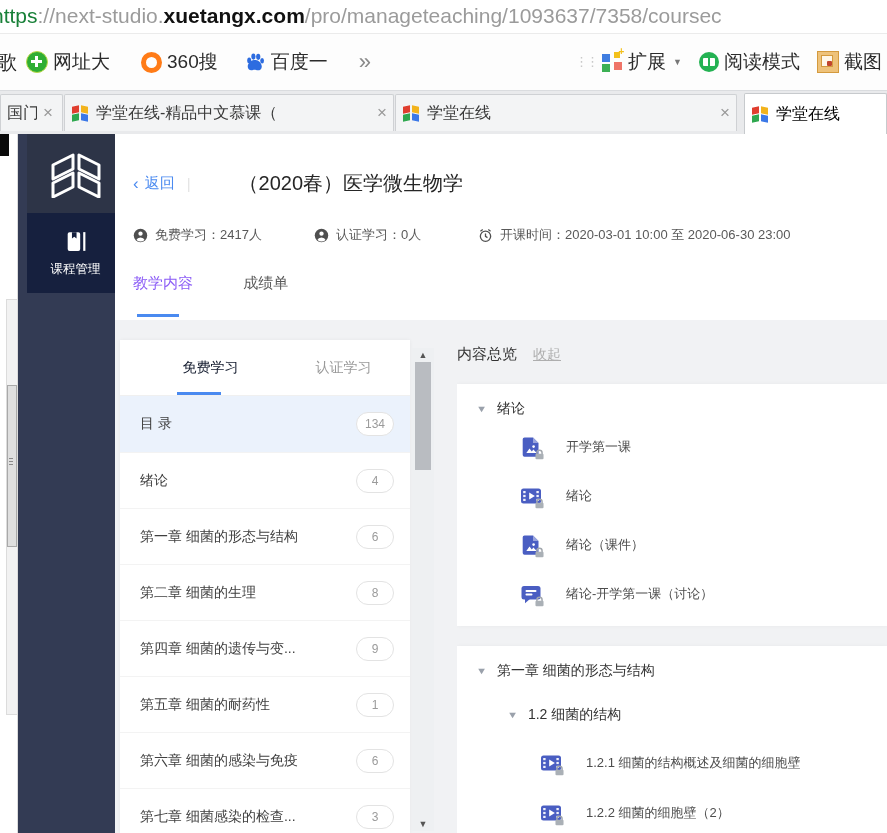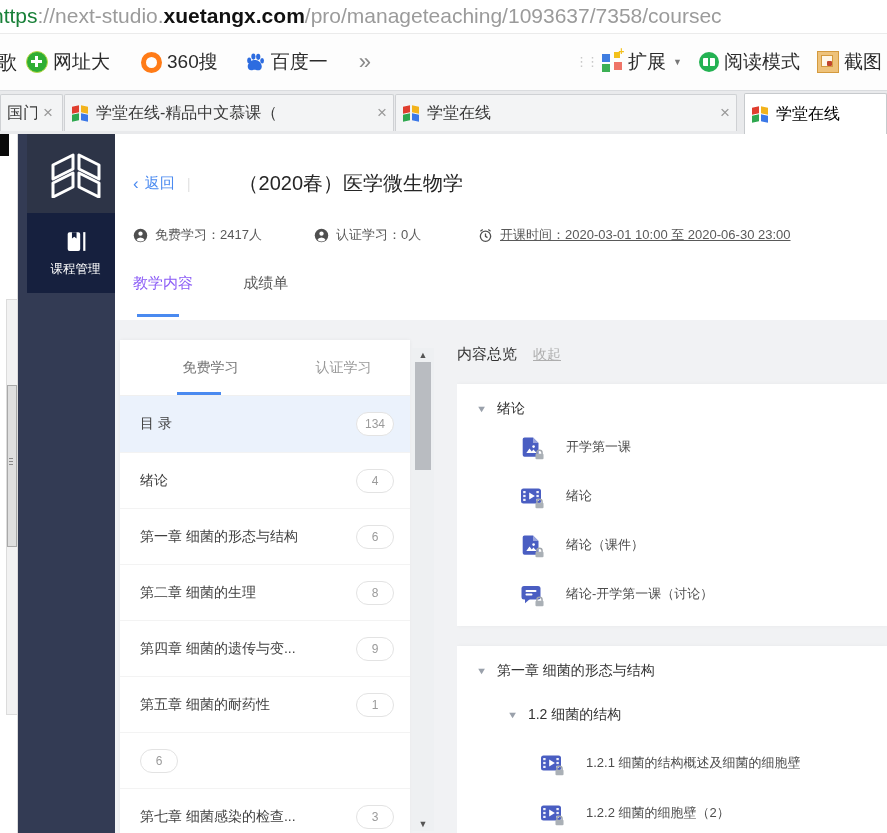--- a/index.html
+++ b/index.html
@@ -84,36 +84,36 @@
   .side-item{height:80px;background:#16203e;display:flex;flex-direction:column;align-items:center;
              justify-content:center;gap:7px;color:#fff;font-size:12.5px;cursor:pointer;}
 
   .main{position:absolute;left:115px;top:0;right:0;height:100%;background:#fff;}
   .back-row{position:absolute;left:18px;top:36px;display:flex;align-items:center;}
   .back-link{color:#4a8af0;font-size:15px;display:flex;align-items:center;gap:6px;cursor:pointer;}
   .back-chev{font-size:17px;line-height:15px;}
   .hdr-divider{color:#e3e3e3;margin:0 14px 0 12px;font-size:15px;}
   .course-title{font-size:20px;color:#262626;margin-left:34px;}
   .stat{position:absolute;top:92px;display:flex;align-items:center;gap:7px;font-size:13px;color:#595959;}
-  .stat.s1{left:18px;} .stat.s2{left:199px;} .stat.s3{left:363px;text-decoration:underline;}
+  .stat.s1{left:18px;} .stat.s2{left:199px;} .stat.s3{left:363px;}
   .hdr-tabs{position:absolute;top:140px;left:18px;font-size:15px;}
   .hdr-tab{display:inline-block;cursor:pointer;}
   .hdr-tab.active{color:#8b5cf6;}
   .hdr-tab.idle{color:#595959;margin-left:46px;}
   .hdr-underline{position:absolute;left:4px;top:40px;width:42px;height:3px;background:#4a8af0;}
 
   .content{position:absolute;left:0;top:186px;right:0;bottom:0;background:#f1f2f4;overflow:hidden;}
 
   
   .list-card{position:absolute;left:5px;top:20px;width:290px;bottom:0;background:#fff;
              box-shadow:0 0 4px rgba(0,0,0,.05);overflow:hidden;}
   .lp-tabs{height:55px;display:flex;border-bottom:1px solid #f0f0f0;}
   .lp-tab{flex:1;display:flex;align-items:center;justify-content:center;font-size:14px;color:#9a9a9a;
           position:relative;cursor:pointer;}
-  .lp-tab.active{color:#737373;padding-left:24px;}
+  .lp-tab.active{color:#0f172a;padding-left:24px;}
   .lp-tab.active::after{content:"";position:absolute;bottom:0;left:50%;transform:translateX(-50%);
           width:44px;height:3px;background:#4a8af0;}
   .lp-row{height:56px;display:flex;align-items:center;padding:0 16px 0 20px;box-sizing:border-box;
           border-top:1px solid #f3f3f3;cursor:pointer;background:#fff;}
   .lp-row:first-child{border-top:none;}
   .lp-row.sel{background:#ebf2fc;border-top-color:transparent;}
   .lp-label{flex:1;font-size:14px;color:#404040;white-space:nowrap;overflow:hidden;}
   .lp-badge{min-width:22px;padding:0 7px;height:22px;border:1px solid #e3e3e3;border-radius:12px;
           display:flex;align-items:center;justify-content:center;font-size:12px;color:#9b9b9b;background:#fff;}
 
@@ -326,20 +326,21 @@
               </div>
               <div class="lp-row">
                 <span class="lp-label">第四章 细菌的遗传与变...</span>
                 <span class="lp-badge">9</span>
               </div>
               <div class="lp-row">
                 <span class="lp-label">第五章 细菌的耐药性</span>
                 <span class="lp-badge">1</span>
               </div>
               <div class="lp-row">
+                <span class="lp-label">第六章 细菌的感染与免疫</span>
                 <span class="lp-badge">6</span>
               </div>
               <div class="lp-row">
                 <span class="lp-label">第七章 细菌感染的检查...</span>
                 <span class="lp-badge">3</span>
               </div>
             </div>
         </div>
 
         <div class="list-sb">

